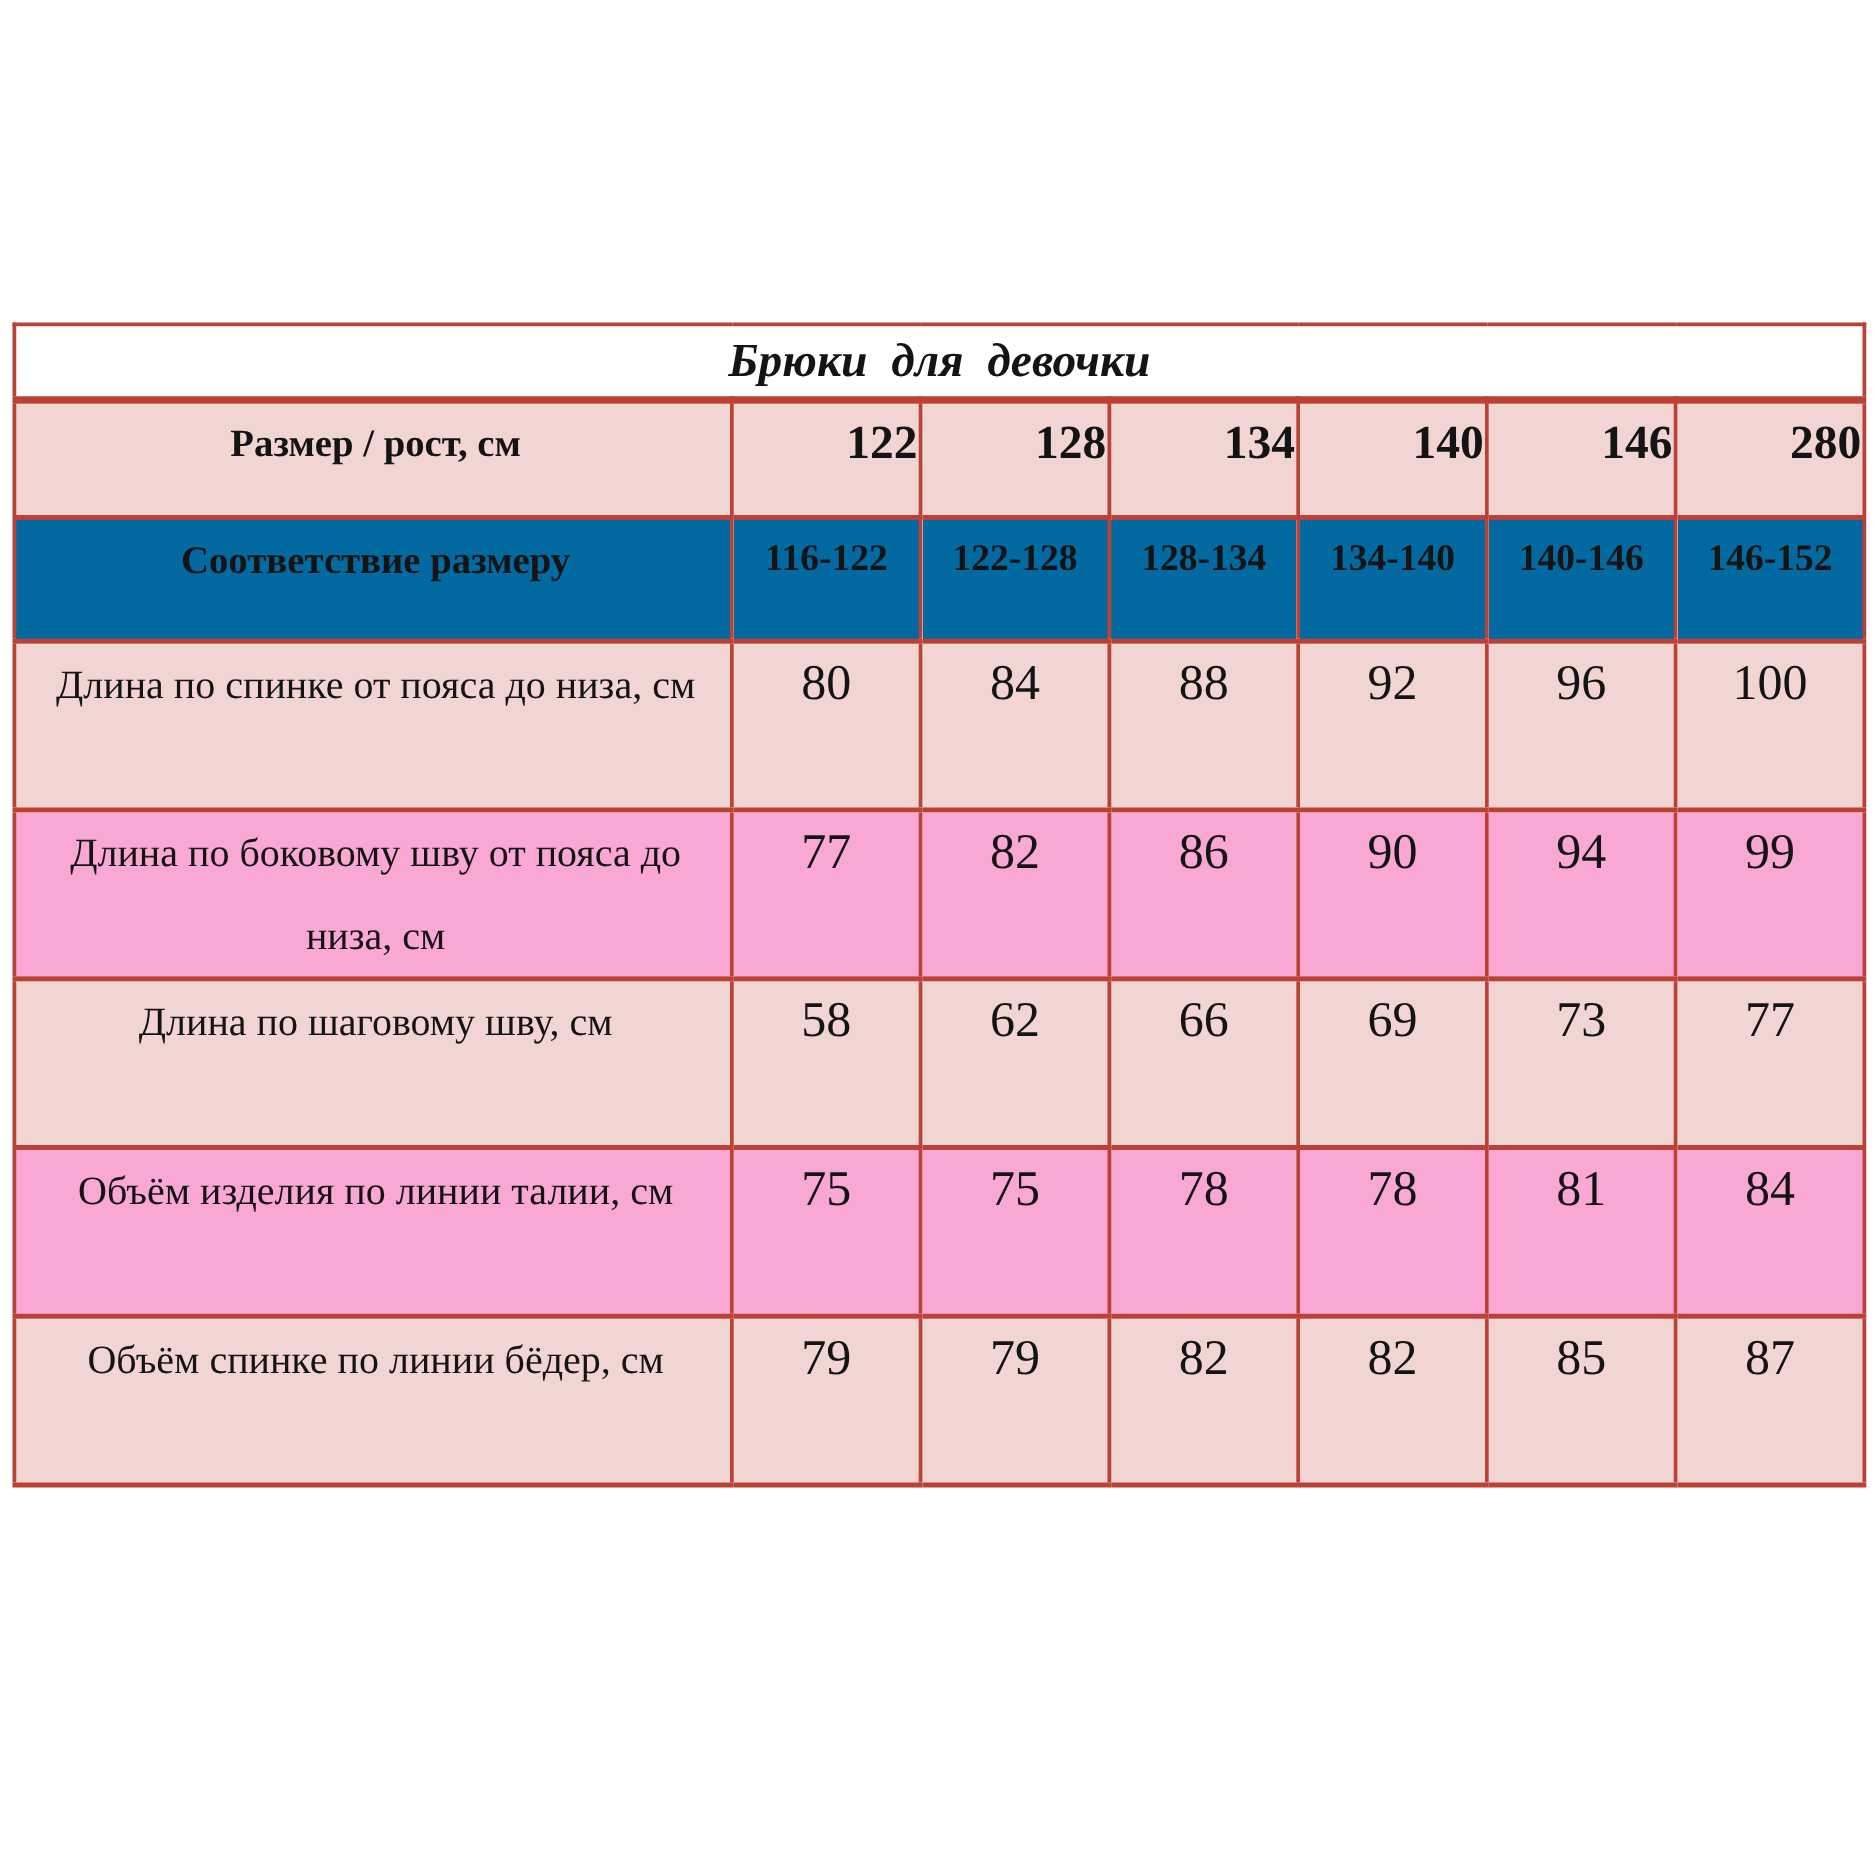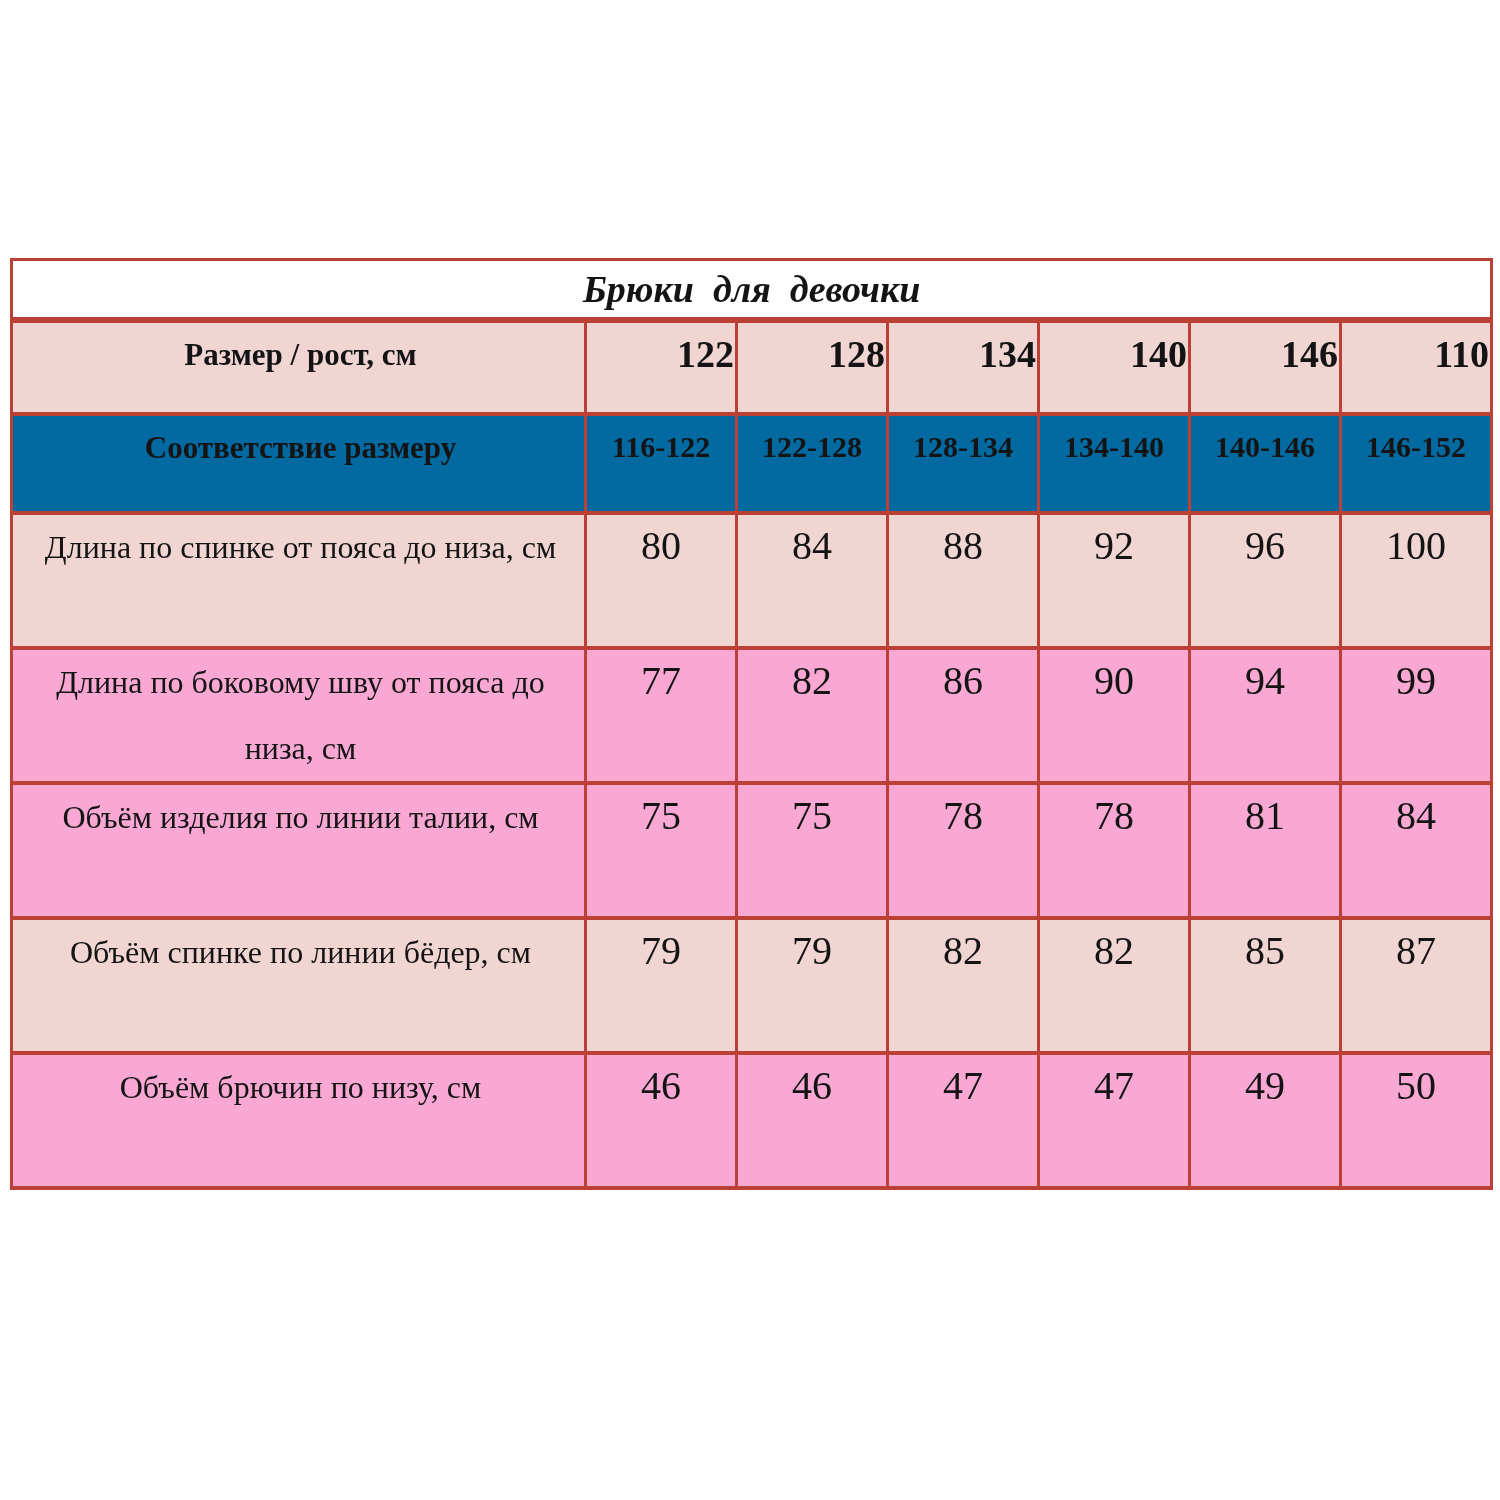--- a/index.html
+++ b/index.html
@@ -87,21 +87,21 @@
       <tr class="title-row">
         <td colspan="7">Брюки  для  девочки</td>
       </tr>
       <tr class="header-row">
         <td class="label bold pink-bg">Размер / рост, см</td>
       <td class="val hdr pink-bg">122</td>
           <td class="val hdr pink-bg">128</td>
           <td class="val hdr pink-bg">134</td>
           <td class="val hdr pink-bg">140</td>
           <td class="val hdr pink-bg">146</td>
-          <td class="val hdr pink-bg">110</td>
+          <td class="val hdr pink-bg">280</td>
         </tr>
     <tr class="sub-row">
           <td class="label white-bg bold">Соответствие размеру</td>
           <td class="val sub white-bg">116-122</td>
           <td class="val sub white-bg">122-128</td>
           <td class="val sub white-bg">128-134</td>
           <td class="val sub white-bg">134-140</td>
           <td class="val sub white-bg">140-146</td>
           <td class="val sub white-bg">146-152</td>
         </tr>
@@ -117,41 +117,41 @@
         <tr class="data-row">
           <td class="label white-bg">Длина по боковому шву от пояса до низа, см</td>
           <td class="val num white-bg">77</td>
           <td class="val num white-bg">82</td>
           <td class="val num white-bg">86</td>
           <td class="val num white-bg">90</td>
           <td class="val num white-bg">94</td>
           <td class="val num white-bg">99</td>
         </tr>
         <tr class="data-row">
+          <td class="label pink-bg">Длина по шаговому шву, см</td>
+          <td class="val num pink-bg">58</td>
+          <td class="val num pink-bg">62</td>
+          <td class="val num pink-bg">66</td>
+          <td class="val num pink-bg">69</td>
+          <td class="val num pink-bg">73</td>
+          <td class="val num pink-bg">77</td>
+        </tr>
+        <tr class="data-row">
           <td class="label white-bg">Объём изделия по линии талии, см</td>
           <td class="val num white-bg">75</td>
           <td class="val num white-bg">75</td>
           <td class="val num white-bg">78</td>
           <td class="val num white-bg">78</td>
           <td class="val num white-bg">81</td>
           <td class="val num white-bg">84</td>
         </tr>
         <tr class="data-row">
           <td class="label pink-bg">Объём спинке по линии бёдер, см</td>
           <td class="val num pink-bg">79</td>
           <td class="val num pink-bg">79</td>
           <td class="val num pink-bg">82</td>
           <td class="val num pink-bg">82</td>
           <td class="val num pink-bg">85</td>
           <td class="val num pink-bg">87</td>
         </tr>
-        <tr class="data-row">
-          <td class="label white-bg">Объём брючин по низу, см</td>
-          <td class="val num white-bg">46</td>
-          <td class="val num white-bg">46</td>
-          <td class="val num white-bg">47</td>
-          <td class="val num white-bg">47</td>
-          <td class="val num white-bg">49</td>
-          <td class="val num white-bg">50</td>
-        </tr>
       </tbody>
   </table>
 </div>
 
 </body></html>

